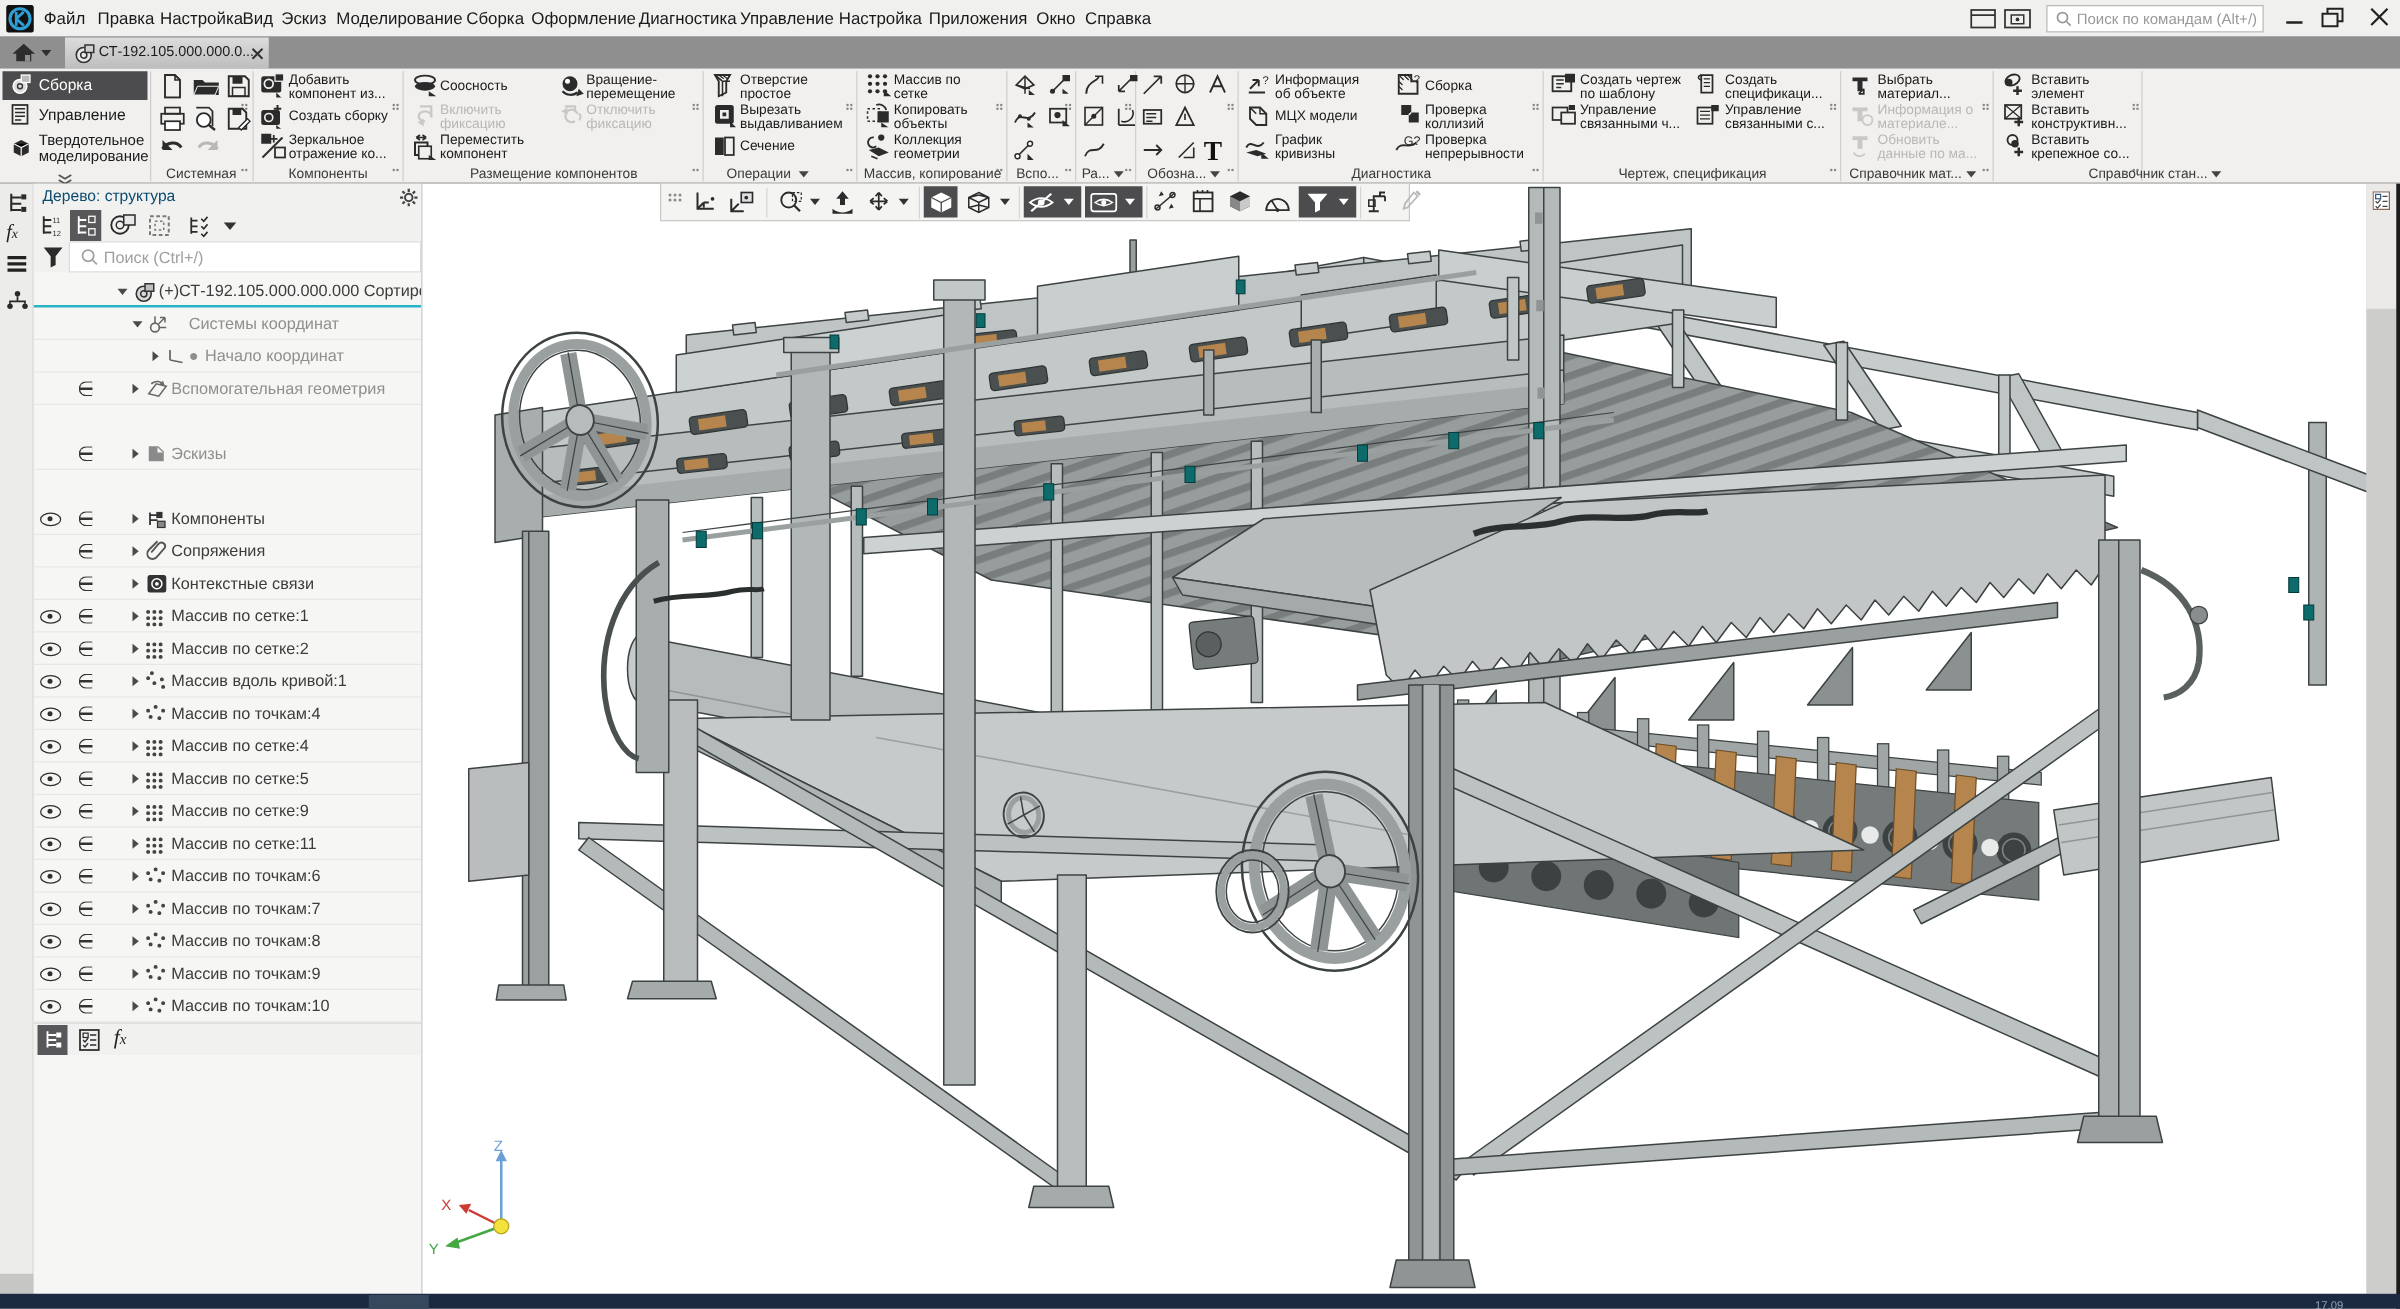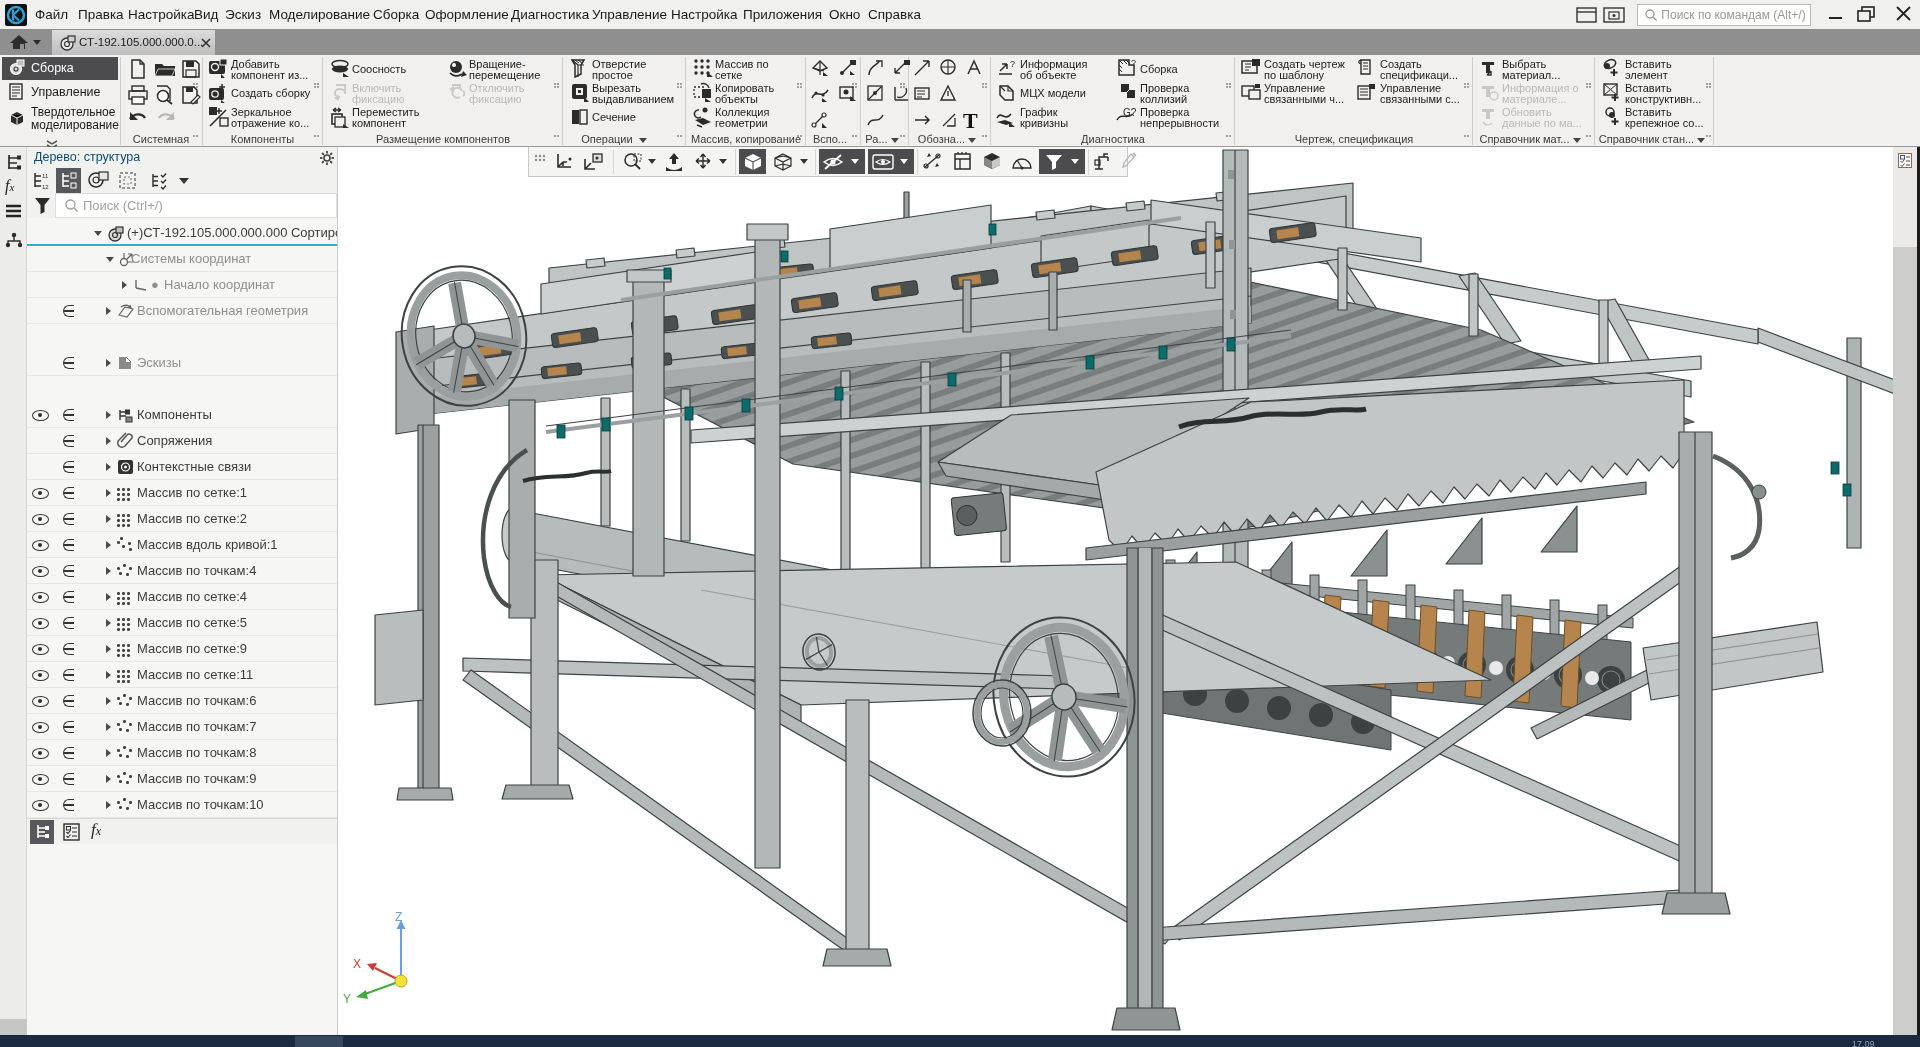--- a/index.html
+++ b/index.html
@@ -458,21 +458,21 @@
 <div class="rlabel" style="left:203px;width:119px">Компоненты</div>
 <div class="rlabel" style="left:324px;width:238px">Размещение компонентов</div>
 <div class="rlabel" style="left:564px;width:100px">Операции &nbsp;<span class="caret" style="border-top-color:#444"></span></div>
 <div class="rlabel" style="left:687px;width:118px">Массив, копирование</div>
 <div class="rlabel" style="left:807px;width:46px">Вспо...</div>
 <div class="rlabel" style="left:862px;width:40px">Ра... <span class="caret" style="border-top-color:#444"></span></div>
 <div class="rlabel" style="left:910px;width:74px">Обозна... <span class="caret" style="border-top-color:#444"></span></div>
 <div class="rlabel" style="left:992px;width:242px">Диагностика</div>
 <div class="rlabel" style="left:1236px;width:236px">Чертеж, спецификация</div>
 <div class="rlabel" style="left:1474px;width:112px">Справочник мат... <span class="caret" style="border-top-color:#444"></span></div>
-<div class="rlabel" style="left:1596px;width:112px">Справочник стан... <span class="caret" style="border-top-color:#444"></span></div>
+<div class="rlabel" style="left:1668px;width:112px">Справочник стан... <span class="caret" style="border-top-color:#444"></span></div>
 <div class="grip" style="left:193px">
       <i style="left:0;top:0"></i>
       <i style="left:3px;top:0"></i>
       <i style="left:0;top:-52px"></i>
       <i style="left:3px;top:-52px"></i>
       <i style="left:0;top:-49px"></i>
       <i style="left:3px;top:-49px"></i>
     </div>
 <div class="grip" style="left:314px">
       <i style="left:0;top:0"></i>
@@ -643,21 +643,21 @@
         <rect x="9" y="1" width="7" height="6" fill="#bfbfbf" stroke="#333" stroke-width="1.2"></rect>
       </svg>
 <span style="position:absolute;left:100px">(+)СТ-192.105.000.000.000 Сортировоч</span>
     </div>
 <div class="trow gray" style="top:26px">
 <div class="tarrd" style="left:79px"></div>
 <svg class="abs" style="left:92px;top:5px" width="16" height="16">
         <circle cx="5" cy="11" r="3.5" fill="none" stroke="#666" stroke-width="1.3"></circle>
         <path d="M8 8 L13 3 M13 3 h-4 M13 3 v4 M8 11 h6 M5 8 V2" stroke="#666" stroke-width="1.2" fill="none"></path>
       </svg>
-<span style="position:absolute;left:104px">Системы координат</span>
+<span style="position:absolute;left:124px">Системы координат</span>
     </div>
 <div class="trow gray" style="top:52px">
 <div class="tarr" style="left:95px"></div>
 <svg class="abs" style="left:106px;top:6px" width="16" height="15">
         <path d="M3 2 V10 M3 10 L13 12" stroke="#666" stroke-width="1.4" fill="none"></path>
       </svg>
 <circle><span style="position:absolute;left:124px">●</span><span style="position:absolute;left:137px">Начало координат</span></circle></div>
 <div class="trow gray" style="top:78px">
 <span class="elem"></span>
 <div class="tarr" style="left:79px"></div>

